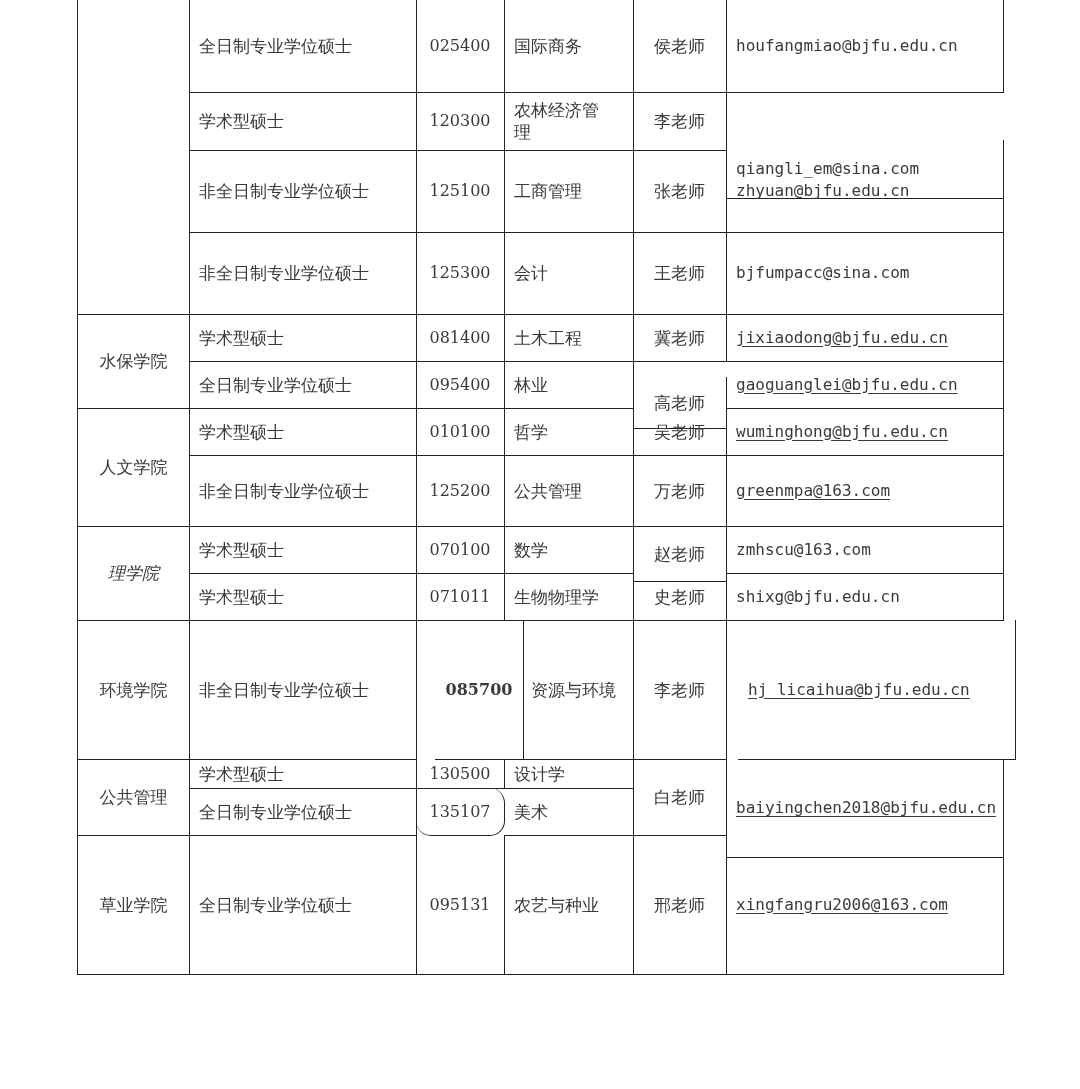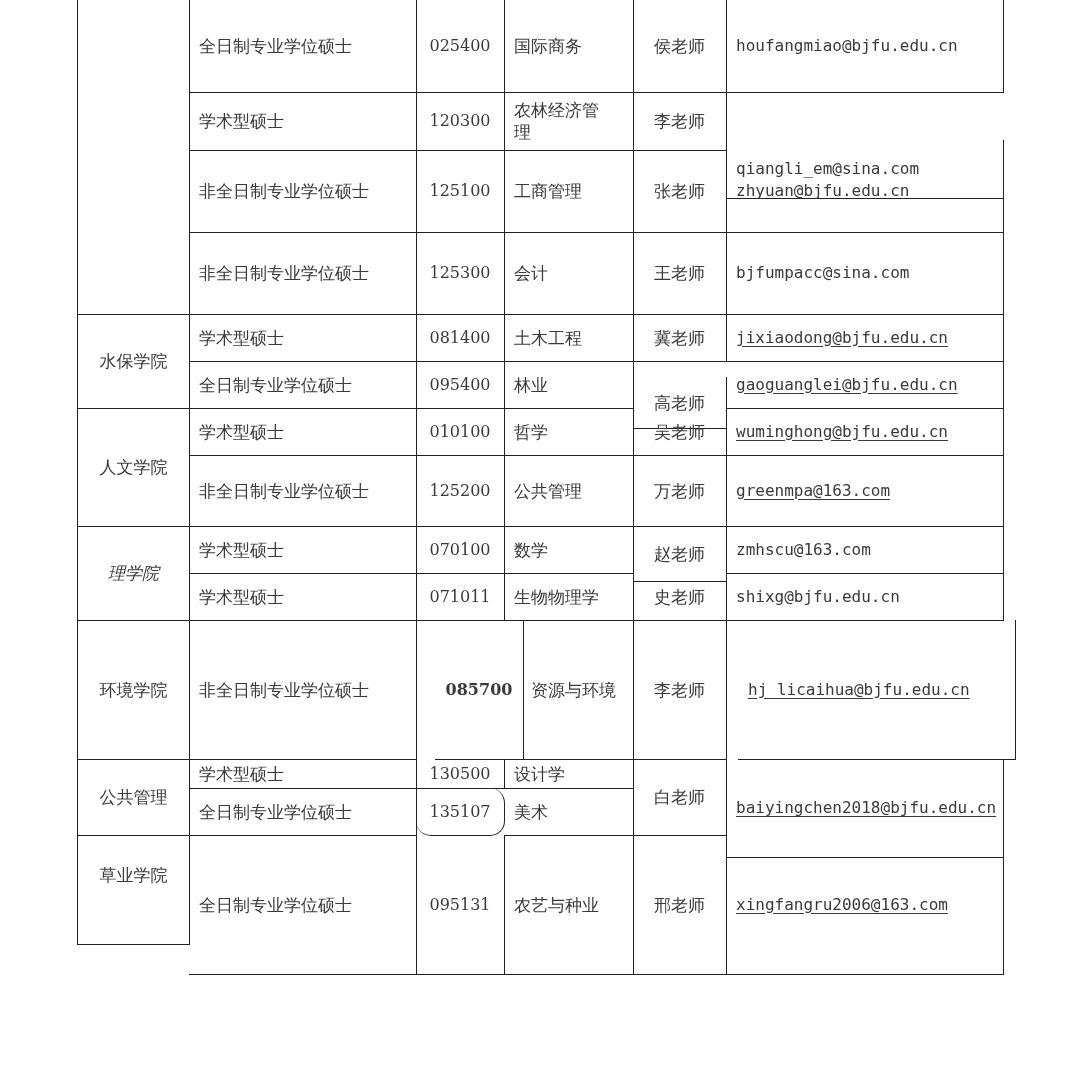--- a/index.html
+++ b/index.html
@@ -30,21 +30,21 @@
     </div>
   <div class="cell b center" style="left:0;top:526px;width:113px;height:95px;border-width:0 1px 1px 1px;font-style:italic;">
       <span>理学院</span>
     </div>
   <div class="cell b center" style="left:0;top:620px;width:113px;height:140px;border-width:0 1px 1px 1px;">
       <span>环境学院</span>
     </div>
   <div class="cell b center" style="left:0;top:759px;width:113px;height:77px;border-width:0 1px 1px 1px;">
       <span>公共管理</span>
     </div>
-  <div class="cell b center" style="left:0;top:805px;width:113px;height:140px;border-width:0 1px 1px 1px;">
+  <div class="cell b center" style="left:0;top:835px;width:113px;height:140px;border-width:0 1px 1px 1px;">
       <span>草业学院</span>
     </div>
 
   <div class="cell b left" style="left:112px;top:-2px;width:228px;height:95px;border-width:1px 1px 1px 0;">
       <span>全日制专业学位硕士</span>
     </div>
   <div class="cell b center num" style="left:339px;top:-2px;width:89px;height:95px;border-width:1px 1px 1px 0;">
       <span>025400</span>
     </div>
   <div class="cell b left major" style="left:427px;top:-2px;width:130px;height:95px;border-width:1px 1px 1px 0;">

